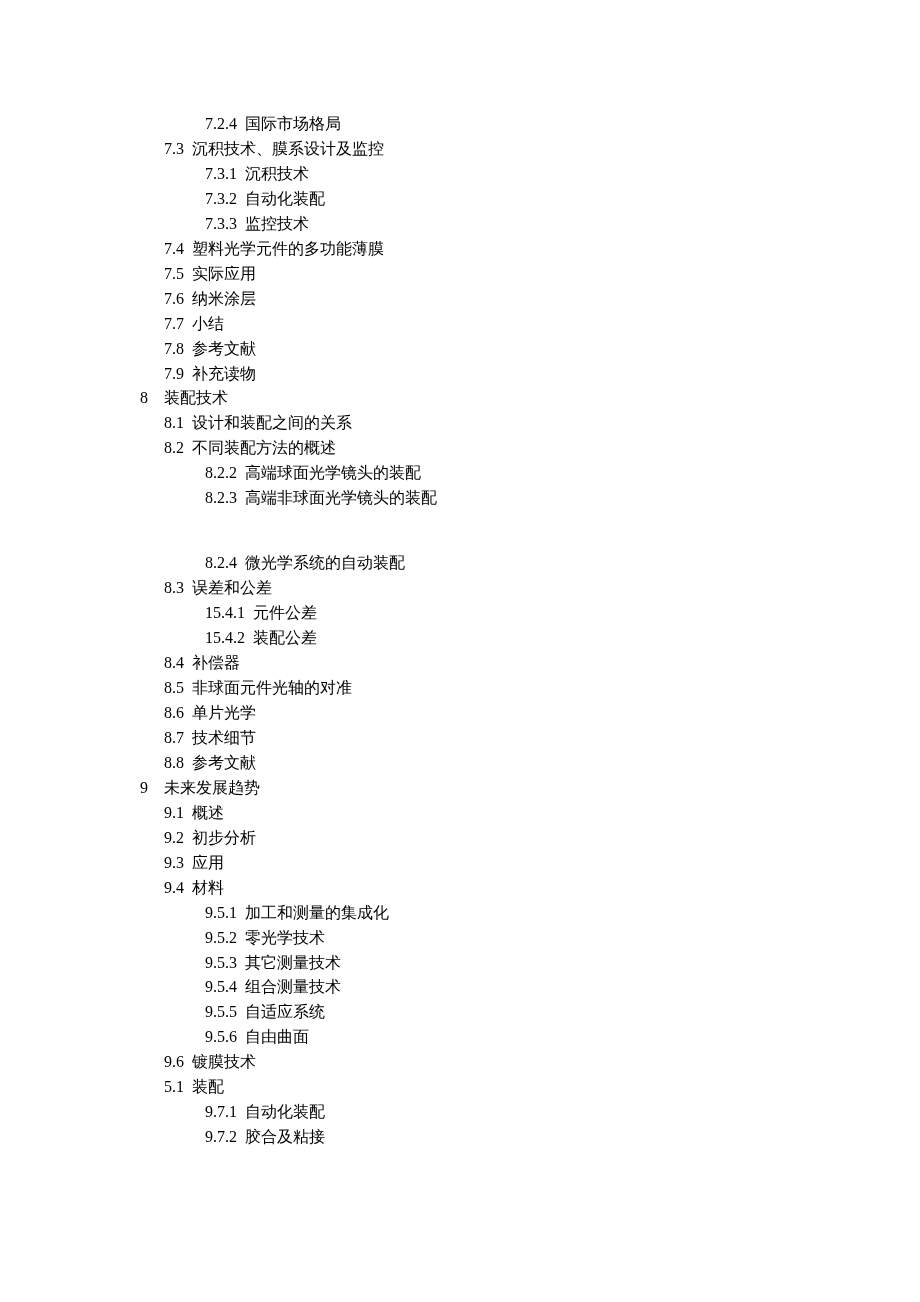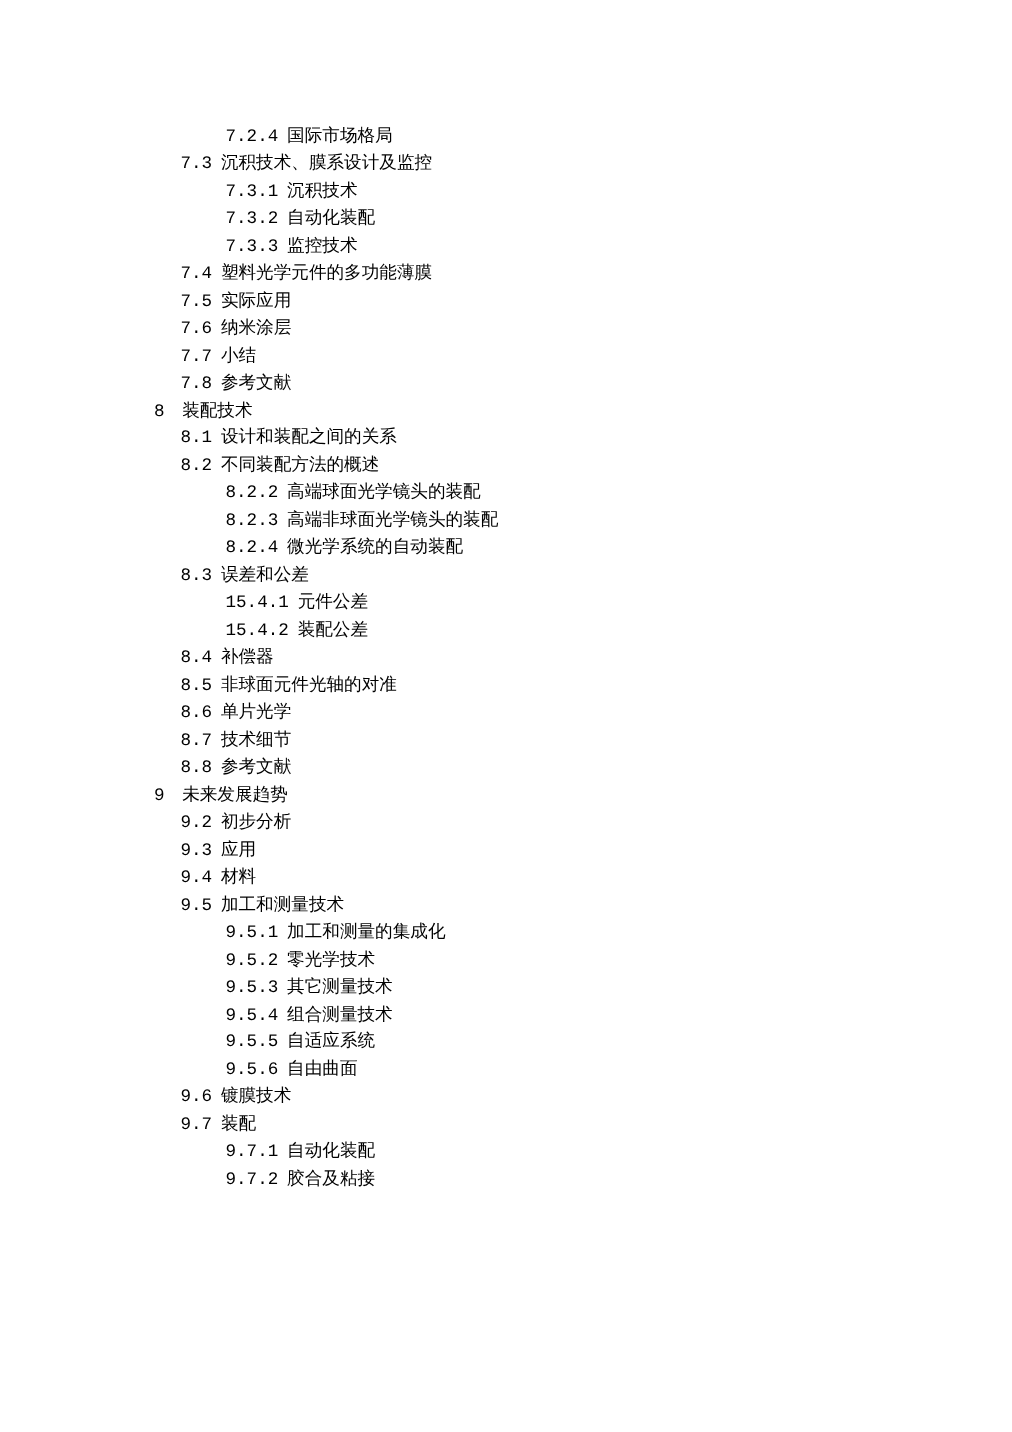--- a/index.html
+++ b/index.html
@@ -15,60 +15,61 @@
   }
   .page {
     padding-top: 112px;
     padding-left: 140px;
     line-height: 1.56;
   }
   .row {
     white-space: pre;
   }
   .num {
-    font-family: Liberation Mono, monospace;
+    font-family: Liberation Serif, serif;
   }
   
 </style>
 </head>
 <body>
 
 <div class="page" id="toc-container">
     <div class="row" style="padding-left: 65px;"><span class="num">7.2.4</span><span>  </span><span>国际市场格局</span></div>
     <div class="row" style="padding-left: 24px;"><span class="num">7.3</span><span>  </span><span>沉积技术、膜系设计及监控</span></div>
     <div class="row" style="padding-left: 65px;"><span class="num">7.3.1</span><span>  </span><span>沉积技术</span></div>
     <div class="row" style="padding-left: 65px;"><span class="num">7.3.2</span><span>  </span><span>自动化装配</span></div>
     <div class="row" style="padding-left: 65px;"><span class="num">7.3.3</span><span>  </span><span>监控技术</span></div>
     <div class="row" style="padding-left: 24px;"><span class="num">7.4</span><span>  </span><span>塑料光学元件的多功能薄膜</span></div>
     <div class="row" style="padding-left: 24px;"><span class="num">7.5</span><span>  </span><span>实际应用</span></div>
     <div class="row" style="padding-left: 24px;"><span class="num">7.6</span><span>  </span><span>纳米涂层</span></div>
     <div class="row" style="padding-left: 24px;"><span class="num">7.7</span><span>  </span><span>小结</span></div>
     <div class="row" style="padding-left: 24px;"><span class="num">7.8</span><span>  </span><span>参考文献</span></div>
+    <div class="row" style="padding-left: 24px;"><span class="num">7.9</span><span>  </span><span>补充读物</span></div>
     <div class="row" style="padding-left: 0px;"><span class="num">8</span><span>    </span><span>装配技术</span></div>
     <div class="row" style="padding-left: 24px;"><span class="num">8.1</span><span>  </span><span>设计和装配之间的关系</span></div>
     <div class="row" style="padding-left: 24px;"><span class="num">8.2</span><span>  </span><span>不同装配方法的概述</span></div>
     <div class="row" style="padding-left: 65px;"><span class="num">8.2.2</span><span>  </span><span>高端球面光学镜头的装配</span></div>
     <div class="row" style="padding-left: 65px;"><span class="num">8.2.3</span><span>  </span><span>高端非球面光学镜头的装配</span></div>
-    <div class="row" style="padding-left: 65px;"><span class="num">8.2.4</span><span>  </span><span>微光学系统的自动装配</span></div>
+    <div class="row" style="padding-left: 65px; margin-top: 40px;"><span class="num">8.2.4</span><span>  </span><span>微光学系统的自动装配</span></div>
     <div class="row" style="padding-left: 24px;"><span class="num">8.3</span><span>  </span><span>误差和公差</span></div>
     <div class="row" style="padding-left: 65px;"><span class="num">15.4.1</span><span>  </span><span>元件公差</span></div>
     <div class="row" style="padding-left: 65px;"><span class="num">15.4.2</span><span>  </span><span>装配公差</span></div>
     <div class="row" style="padding-left: 24px;"><span class="num">8.4</span><span>  </span><span>补偿器</span></div>
     <div class="row" style="padding-left: 24px;"><span class="num">8.5</span><span>  </span><span>非球面元件光轴的对准</span></div>
     <div class="row" style="padding-left: 24px;"><span class="num">8.6</span><span>  </span><span>单片光学</span></div>
     <div class="row" style="padding-left: 24px;"><span class="num">8.7</span><span>  </span><span>技术细节</span></div>
     <div class="row" style="padding-left: 24px;"><span class="num">8.8</span><span>  </span><span>参考文献</span></div>
     <div class="row" style="padding-left: 0px;"><span class="num">9</span><span>    </span><span>未来发展趋势</span></div>
+    <div class="row" style="padding-left: 24px;"><span class="num">9.1</span><span>  </span><span>概述</span></div>
     <div class="row" style="padding-left: 24px;"><span class="num">9.2</span><span>  </span><span>初步分析</span></div>
     <div class="row" style="padding-left: 24px;"><span class="num">9.3</span><span>  </span><span>应用</span></div>
     <div class="row" style="padding-left: 24px;"><span class="num">9.4</span><span>  </span><span>材料</span></div>
-    <div class="row" style="padding-left: 24px;"><span class="num">9.5</span><span>  </span><span>加工和测量技术</span></div>
     <div class="row" style="padding-left: 65px;"><span class="num">9.5.1</span><span>  </span><span>加工和测量的集成化</span></div>
     <div class="row" style="padding-left: 65px;"><span class="num">9.5.2</span><span>  </span><span>零光学技术</span></div>
     <div class="row" style="padding-left: 65px;"><span class="num">9.5.3</span><span>  </span><span>其它测量技术</span></div>
     <div class="row" style="padding-left: 65px;"><span class="num">9.5.4</span><span>  </span><span>组合测量技术</span></div>
     <div class="row" style="padding-left: 65px;"><span class="num">9.5.5</span><span>  </span><span>自适应系统</span></div>
     <div class="row" style="padding-left: 65px;"><span class="num">9.5.6</span><span>  </span><span>自由曲面</span></div>
     <div class="row" style="padding-left: 24px;"><span class="num">9.6</span><span>  </span><span>镀膜技术</span></div>
-    <div class="row" style="padding-left: 24px;"><span class="num">9.7</span><span>  </span><span>装配</span></div>
+    <div class="row" style="padding-left: 24px;"><span class="num">5.1</span><span>  </span><span>装配</span></div>
     <div class="row" style="padding-left: 65px;"><span class="num">9.7.1</span><span>  </span><span>自动化装配</span></div>
     <div class="row" style="padding-left: 65px;"><span class="num">9.7.2</span><span>  </span><span>胶合及粘接</span></div>
   </div>
 
 </body></html>

